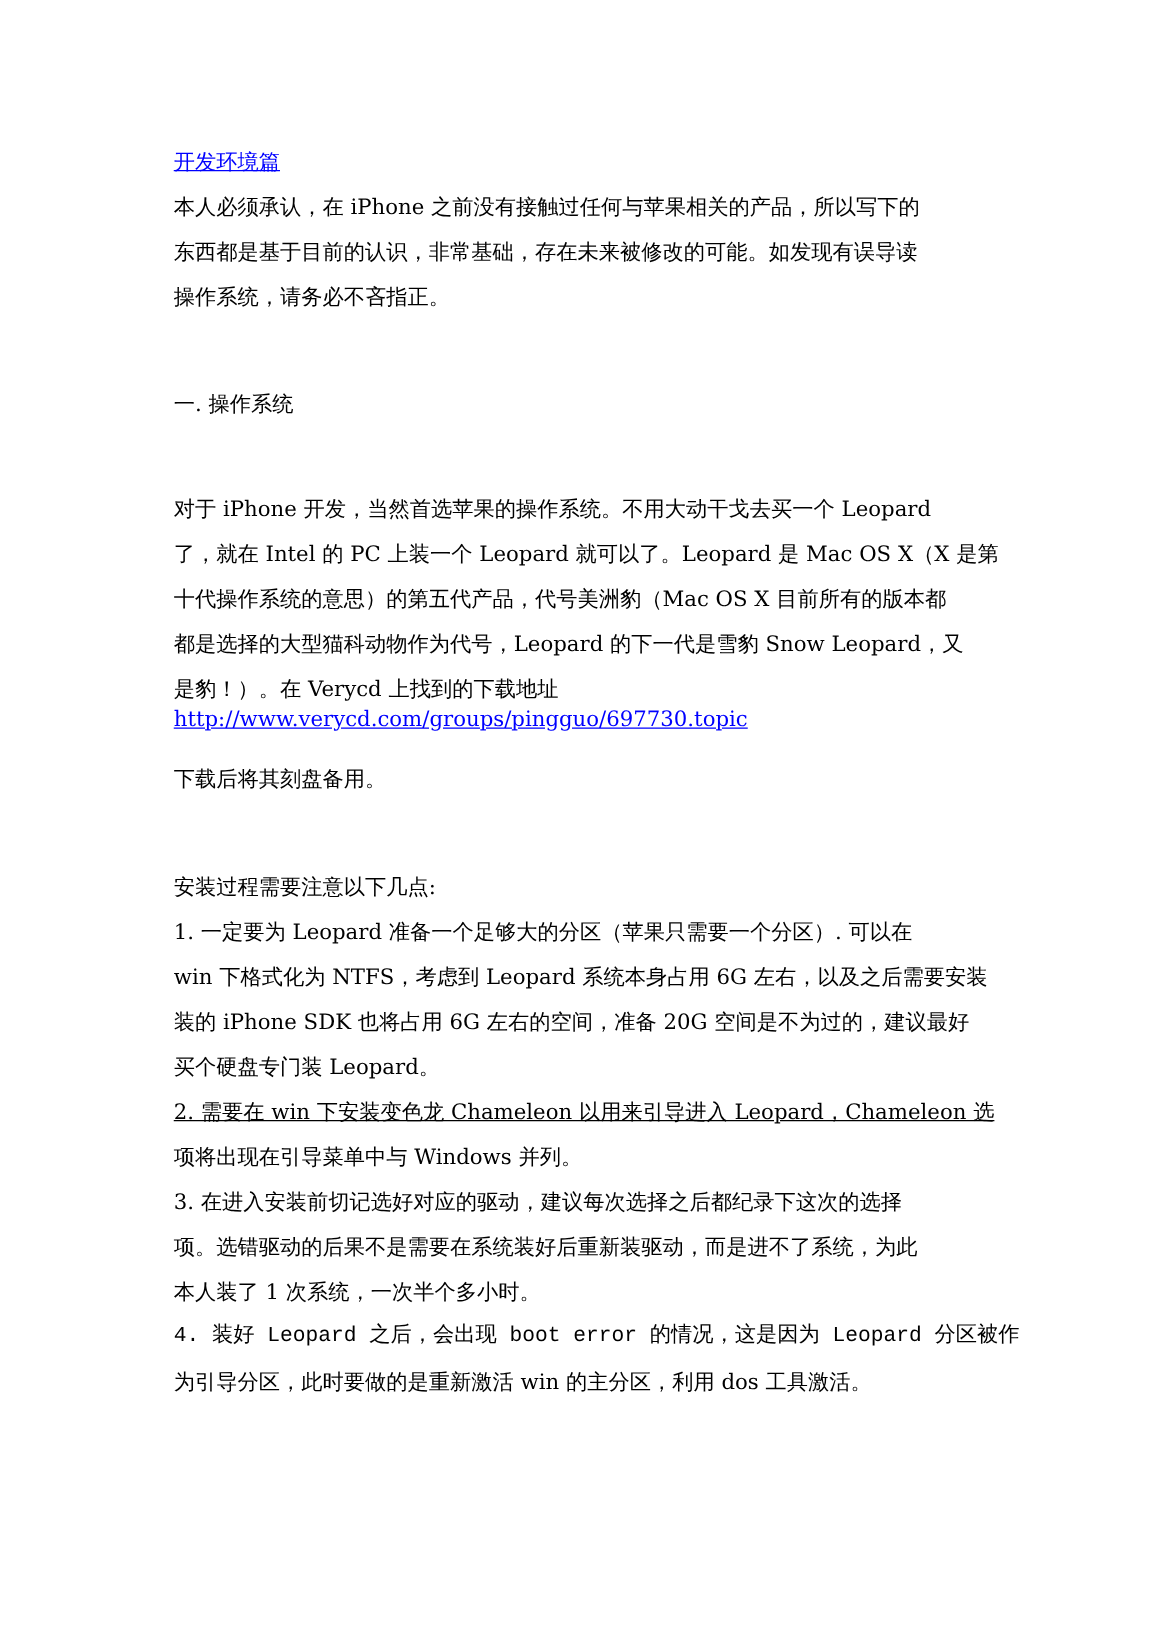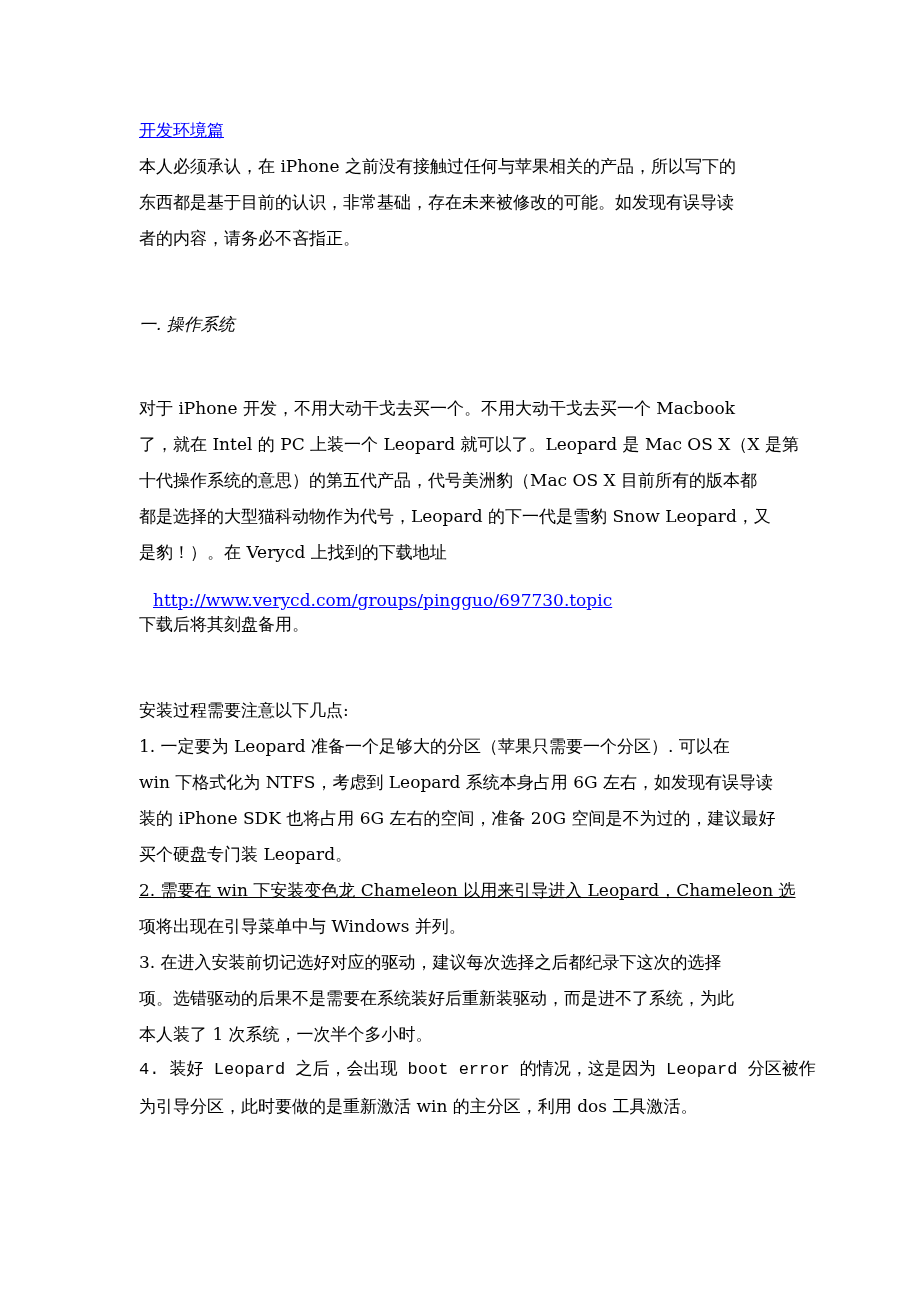--- a/index.html
+++ b/index.html
@@ -8,36 +8,36 @@
   .line { position: absolute; left: 139px; font-size: 17px; line-height: 20px; white-space: nowrap; letter-spacing: 0px; }
   .link { color: #0000ff; text-decoration: underline; }
 </style>
 </head>
 <body>
 
 <a class="line link" style="top:120px;">开发环境篇</a>
 
 <div class="line" style="top:156px;">本人必须承认，在 iPhone 之前没有接触过任何与苹果相关的产品，所以写下的</div>
 <div class="line" style="top:192px;">东西都是基于目前的认识，非常基础，存在未来被修改的可能。如发现有误导读</div>
-<div class="line" style="top:228px;">者的内容，请务必不吝指正。</div>
+<div class="line" style="top:228px;">操作系统，请务必不吝指正。</div>
 
-<div class="line" style="top:314px;font-style:italic;">一.  操作系统</div>
+<div class="line" style="top:314px;">一.  操作系统</div>
 
-<div class="line" style="top:398px;">对于 iPhone 开发，不用大动干戈去买一个。不用大动干戈去买一个 Macbook</div>
+<div class="line" style="top:398px;">对于 iPhone 开发，当然首选苹果的操作系统。不用大动干戈去买一个 Leopard</div>
 <div class="line" style="top:434px;">了，就在 Intel 的 PC 上装一个 Leopard 就可以了。Leopard 是 Mac OS X（X 是第</div>
 <div class="line" style="top:470px;">十代操作系统的意思）的第五代产品，代号美洲豹（Mac  OS  X 目前所有的版本都</div>
 <div class="line" style="top:506px;">都是选择的大型猫科动物作为代号，Leopard 的下一代是雪豹 Snow  Leopard，又</div>
 <div class="line" style="top:542px;">是豹！）。在 Verycd 上找到的下载地址</div>
 
-<a class="line link" style="top:590px;margin-left:14px;">http://www.verycd.com/groups/pingguo/697730.topic</a>
+<a class="line link" style="top:566px;">http://www.verycd.com/groups/pingguo/697730.topic</a>
 <div class="line" style="top:614px;">下载后将其刻盘备用。</div>
 
 <div class="line" style="top:700px;">安装过程需要注意以下几点:</div>
 <div class="line" style="top:736px;">1.  一定要为 Leopard 准备一个足够大的分区（苹果只需要一个分区）.  可以在</div>
-<div class="line" style="top:772px;">win 下格式化为 NTFS，考虑到 Leopard 系统本身占用 6G 左右，如发现有误导读</div>
+<div class="line" style="top:772px;">win 下格式化为 NTFS，考虑到 Leopard 系统本身占用 6G 左右，以及之后需要安装</div>
 <div class="line" style="top:808px;">装的 iPhone  SDK 也将占用 6G 左右的空间，准备 20G 空间是不为过的，建议最好</div>
 <div class="line" style="top:844px;">买个硬盘专门装 Leopard。</div>
 <div class="line" style="top:880px;text-decoration:underline;">2.  需要在 win 下安装变色龙 Chameleon 以用来引导进入 Leopard，Chameleon 选</div>
 <div class="line" style="top:916px;">项将出现在引导菜单中与 Windows 并列。</div>
 <div class="line" style="top:952px;">3.  在进入安装前切记选好对应的驱动，建议每次选择之后都纪录下这次的选择</div>
 <div class="line" style="top:988px;">项。选错驱动的后果不是需要在系统装好后重新装驱动，而是进不了系统，为此</div>
 <div class="line" style="top:1024px;">本人装了 1 次系统，一次半个多小时。</div>
 <div class="line" style="top:1060px;font-family:Liberation Mono, monospace;">4.  装好 Leopard 之后，会出现 boot  error 的情况，这是因为 Leopard 分区被作</div>
 <div class="line" style="top:1096px;">为引导分区，此时要做的是重新激活 win 的主分区，利用 dos 工具激活。</div>
 

